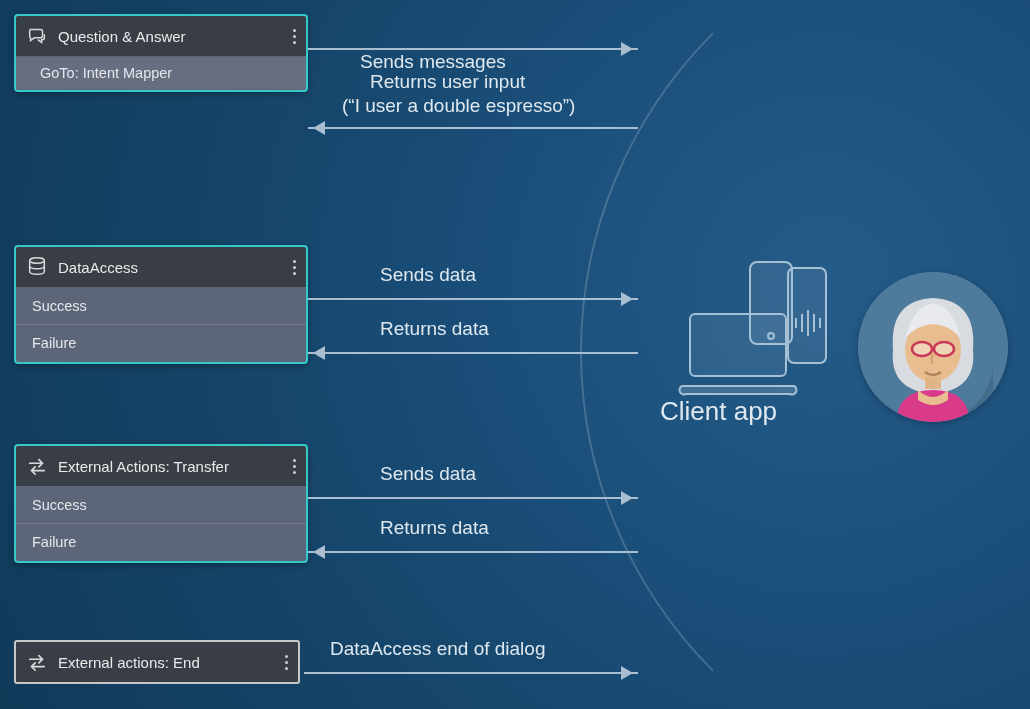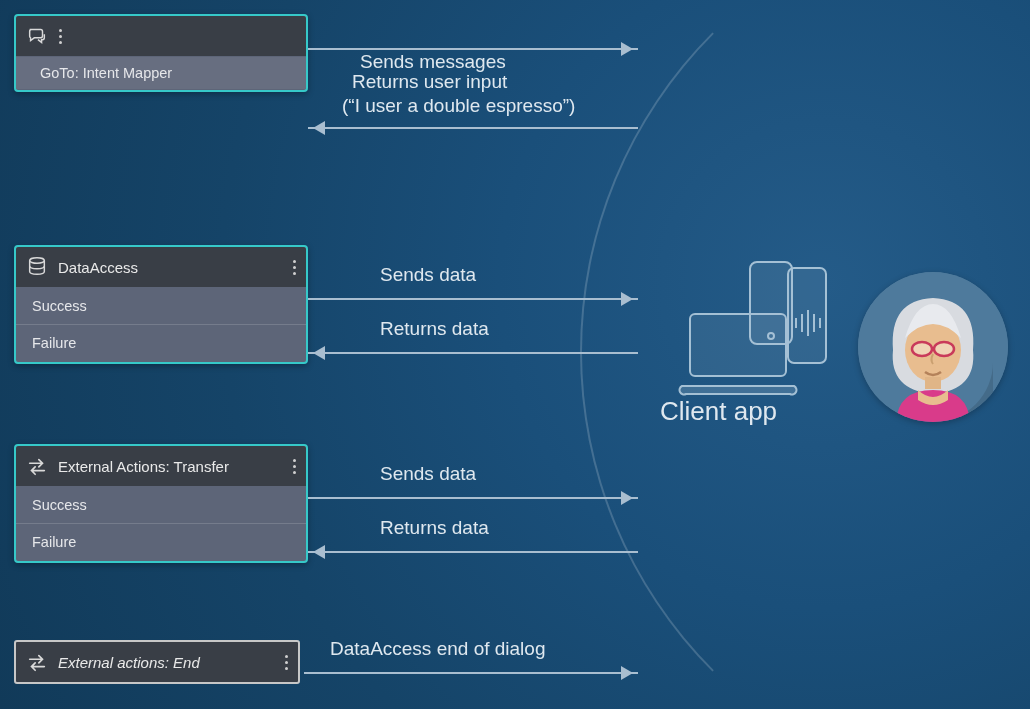--- a/index.html
+++ b/index.html
@@ -2,21 +2,21 @@
 <html><head>
 <meta charset="utf-8">
 <style>
   html,body{margin:0;padding:0;width:1030px;height:709px;overflow:hidden;font-family:Arial,Helvetica,sans-serif;}
   body{background:radial-gradient(circle at 80% 40%,#245b88 0%,#1a4f7a 35%,#154468 65%,#113a59 100%);position:relative;}
   .arc{position:absolute;border:2px solid rgba(255,255,255,0.18);border-radius:50%;width:900px;height:900px;left:580px;top:-100px;border-right-color:transparent;border-top-color:transparent;border-bottom-color:transparent;}
   .card{position:absolute;width:290px;border:2px solid #36c9c9;border-radius:4px;background:#5d6578;box-shadow:0 2px 6px rgba(0,0,0,.3);}
   .card.nobody{background:transparent;border:none;box-shadow:none;}
   .card-header{background:#393e46;color:#e9e9e9;padding:9px 10px;display:flex;align-items:center;gap:10px;border-radius:3px;}
   .card .card-header{border-radius:3px 3px 0 0;}
-  .card.nobody .card-header{border-radius:3px;border:2px solid #c7c7c7;font-style:italic;}
+  .card.nobody .card-header{border-radius:3px;border:2px solid #c7c7c7;}
   .card-header .title{flex:1;font-size:15px;}
   .card-header .dots{width:4px;display:flex;flex-direction:column;gap:3px;align-items:center;}
   .card-header .dots span{width:3px;height:3px;background:#d0d0d0;border-radius:50%;}
   .rows{padding:1px 0 1px 0;}
   .row{color:#e6e7ea;font-size:14.5px;padding:10px 16px;border-bottom:1px solid rgba(255,255,255,.15);}
   .row:last-child{border-bottom:none;}
   .row.qa{background:#5d6578;}
   .row.goto{background:#676e80;padding:8px 24px;}
   .icon{width:22px;height:22px;display:flex;align-items:center;justify-content:center;color:#d9d9d9;}
   .icon svg{width:22px;height:22px;}
@@ -34,34 +34,35 @@
 <div class="arc"></div>
 
 <div class="card" style="left:14px;top:14px;">
   <div class="card-header">
     <span class="icon">
       <svg viewBox="0 0 24 24" fill="none" stroke="currentColor" stroke-width="1.6">
         <path d="M4 5h12a2 2 0 0 1 2 2v5a2 2 0 0 1-2 2H9l-4 3v-3a2 2 0 0 1-1-1.7V7a2 2 0 0 1 2-2z"></path>
         <path d="M20 10v4a2 2 0 0 1-2 2h-1v3l-4-3"></path>
       </svg>
     </span>
+    <span class="title">Question &amp; Answer</span>
     <span class="dots">
         <span></span>
         <span></span>
         <span></span>
       </span>
   </div>
   <div class="rows">
     <div class="row goto">GoTo: Intent Mapper</div>
   </div>
 </div>
 
 <div class="arrow-label" style="left:360px;top:15px;margin-top:36px;">Sends messages</div>
 <div class="arrow" style="left:308px;top:48px;width:330px;"></div>
-<div class="arrow-label" style="left:352px;top:71px;">Returns user input</div>
+<div class="arrow-label" style="left:370px;top:71px;">Returns user input</div>
 <div class="arrow-label" style="left:342px;top:95px;">(“I user a double espresso”)</div>
 <div class="arrow left" style="left:308px;top:127px;width:330px;"></div>
 
 <div class="card" style="left:14px;top:245px;">
   <div class="card-header">
     <span class="icon">
       <svg viewBox="0 0 24 24" fill="none" stroke="currentColor" stroke-width="1.6">
         <ellipse cx="12" cy="5" rx="8" ry="3"></ellipse>
         <path d="M4 5v6c0 1.7 3.6 3 8 3s8-1.3 8-3V5"></path>
         <path d="M4 11v6c0 1.7 3.6 3 8 3s8-1.3 8-3v-6"></path>

